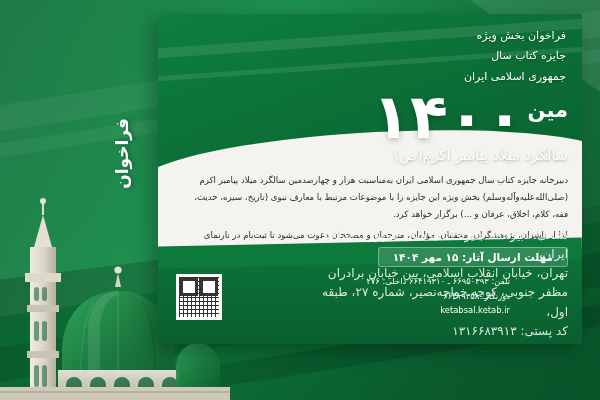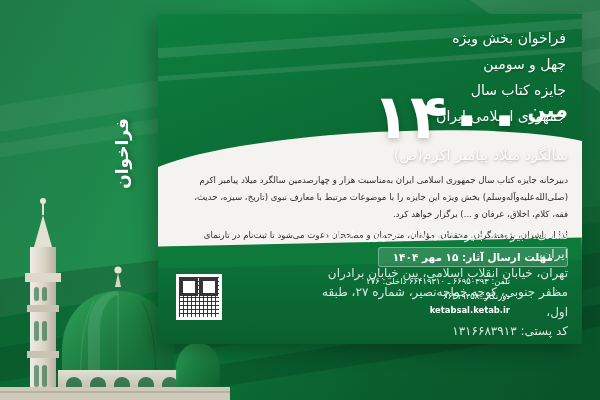--- a/index.html
+++ b/index.html
@@ -115,21 +115,21 @@
   }
 
   
   .top-lines {
     position: absolute;
     right: 16px;
     top: 12px;
     text-align: right;
     color: #ffffff;
     line-height: 1.85;
-    font-size: 14px;
+    font-size: 11px;
     letter-spacing: .2px;
     text-shadow: 0 1px 2px rgba(0,0,0,.25);
   }
   .top-lines div { white-space: nowrap; }
 
   .headline-wrap {
     position: absolute;
     right: 14px;
     top: 58px;
     text-align: right;
@@ -187,21 +187,21 @@
 
   .contact {
     position: absolute;
     right: 72px;
     bottom: 26px;
     text-align: right;
     color: #ffffff;
     font-size: 8.4px;
     line-height: 1.75;
   }
-  .contact .site { font-weight: 700; }
+  .contact .site { font-weight: 400; }
 
   .address {
     position: absolute;
     right: 14px;
     bottom: 3px;
     text-align: right;
     color: rgba(255,255,255,0.85);
     font-size: 12px;
     line-height: 1.6;
     width: 260px;
@@ -343,21 +343,20 @@
 
   <div class="card">
     <div class="card-green-head">
       <div class="card-head-stripe chs1"></div>
       <div class="card-head-stripe chs2"></div>
       <div class="card-head-swoosh"></div>
     </div>
 
     <div class="top-lines">
       <div>فراخوان بخش ویژه</div>
-      <div>چهل و سومین</div>
       <div>جایزه کتاب سال</div>
       <div>جمهوری اسلامی ایران</div>
     </div>
 
     <div class="headline-wrap">
       <span class="mien">مین</span><span class="big-number">۱۴۰۰</span>
       <div class="sub-headline">سالگرد میلاد پیامبر اکرم(ص)</div>
     </div>
 
     <div class="body-text">

